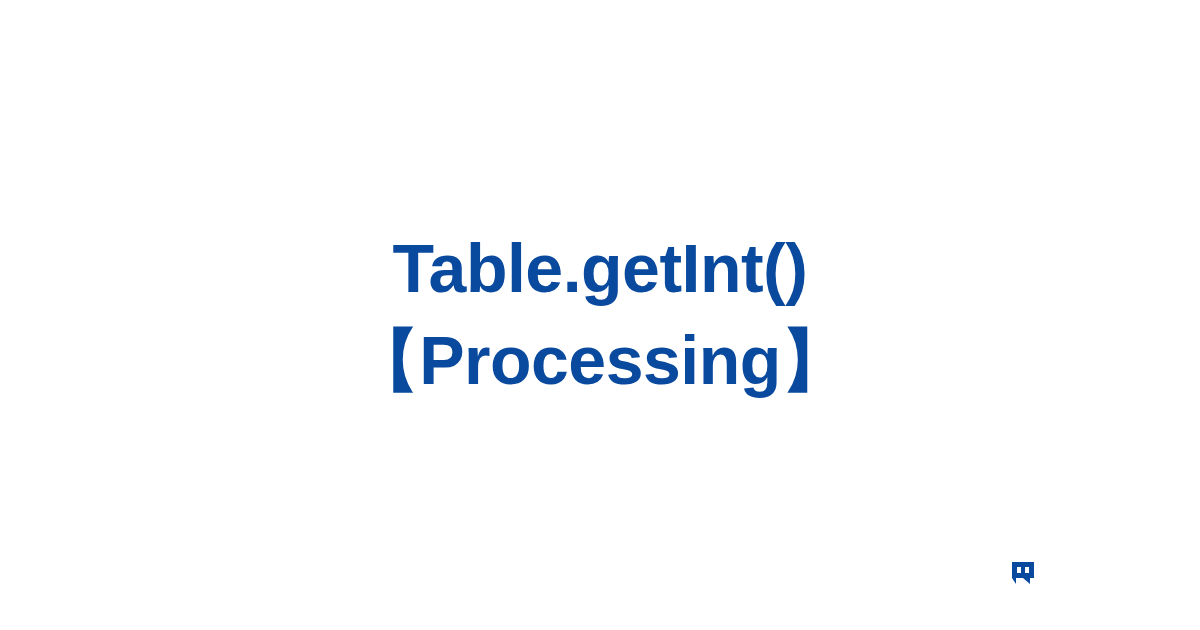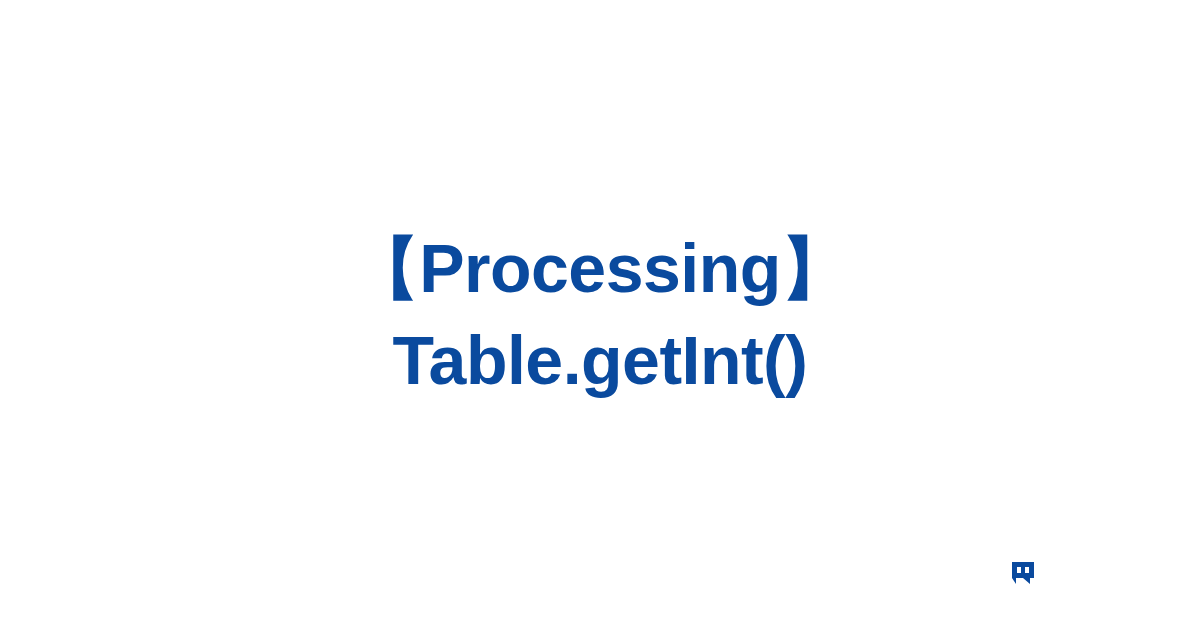--- a/index.html
+++ b/index.html
@@ -38,22 +38,22 @@
     }
     .logo svg {
       width: 100%;
       height: 100%;
     }
   </style>
 </head>
 <body>
 
 <div class="content">
+  <div class="title-line">Table.getInt()</div>
   <div class="title-line">【Processing】</div>
-  <div class="title-line">Table.getInt()</div>
 </div>
 
 <div class="logo">
   <svg viewBox="0 0 22 26" xmlns="http://www.w3.org/2000/svg">
     <path d="M 0 0 L 22 0 L 22 16 L 18 16 L 18 22 L 11 16 L 4 16 L 4 22 L 0 16 Z" fill="#0a4a9e"></path>
     <rect x="5" y="5" width="4" height="6" fill="#ffffff"></rect>
     <rect x="13" y="5" width="4" height="6" fill="#ffffff"></rect>
   </svg>
 </div>
 

